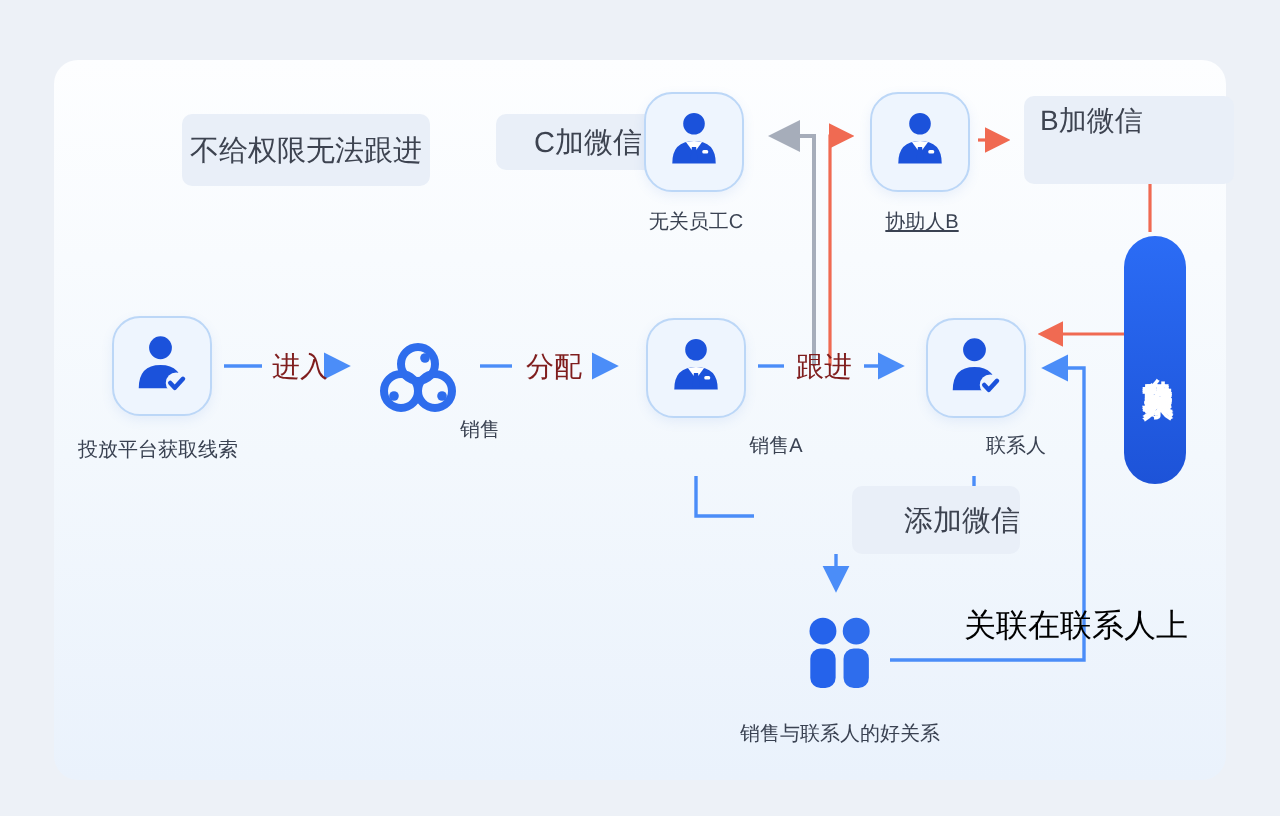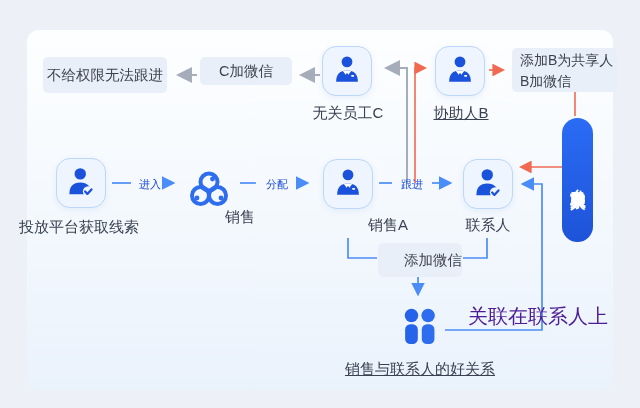--- a/index.html
+++ b/index.html
@@ -1,27 +1,27 @@
 <!DOCTYPE html>
 <html><head>
 <meta charset="utf-8">
 <style>
   html,body{margin:0;padding:0;background:#edf1f7;font-family:"Liberation Sans",sans-serif;}
   #stage{position:relative;width:640px;height:408px;background:#edf1f7;overflow:hidden;}
   #card{position:absolute;left:27px;top:30px;width:586px;height:360px;border-radius:12px;
         background:linear-gradient(180deg,#fdfeff 0%,#f3f8fd 55%,#eaf2fc 100%);}
   #wires{position:absolute;left:0;top:0;width:640px;height:408px;pointer-events:none;}
   .node-box{position:absolute;background:#e9eff8;border-radius:5px;display:flex;align-items:center;justify-content:center;
-            color:#3d4350;font-size:14.5px;white-space:nowrap;}
+            color:#3d4350;font-size:14.5px;white-space:nowrap;margin-left:48px;}
   .icon-sq{position:absolute;width:50px;height:50px;border-radius:14px;background:#eef5fe;border:1px solid #bcd7f7;
            box-sizing:border-box;display:flex;align-items:center;justify-content:center;
            box-shadow:0 2px 6px rgba(80,130,220,0.10);}
-  .node-label{position:absolute;transform:translateX(-50%);color:#3a4252;font-size:15px;white-space:nowrap;text-align:center;}
-  .edge-label{position:absolute;transform:translate(-50%,-50%);color:#1d4ed8;font-size:11px;white-space:nowrap;background:transparent;}
-  .blue-note{position:absolute;transform:translateX(-50%);color:#4c1d95;font-size:20px;font-weight:500;white-space:nowrap;}
+  .node-label{position:absolute;transform:translateX(-50%);color:#3a4252;font-size:10px;white-space:nowrap;text-align:center;}
+  .edge-label{position:absolute;transform:translate(-50%,-50%);color:#7f1d1d;font-size:14px;white-space:nowrap;background:transparent;}
+  .blue-note{position:absolute;transform:translateX(-50%);color:#000000;font-size:16px;font-weight:500;white-space:nowrap;}
   #pill{position:absolute;left:562px;top:118px;width:31px;height:124px;border-radius:16px;
         background:linear-gradient(180deg,#2b6cf5,#1d53d8);color:#ffffff;font-size:15px;font-weight:bold;
         writing-mode:vertical-rl;text-orientation:upright;display:flex;align-items:center;justify-content:center;
         letter-spacing:1px;}
   .share-box{position:absolute;left:512px;top:48px;width:105px;height:44px;background:#e9eff8;border-radius:5px;
              color:#3d4350;font-size:14px;line-height:21px;padding:2px 0 0 8px;box-sizing:border-box;}
   .bare-icon{position:absolute;}
 </style>
 </head>
 <body>
@@ -63,21 +63,20 @@
     <path d="M418,277 V293" stroke="#4b8df8" stroke-width="1.7" fill="none" marker-end="url(#ah-blue)"></path>
   </svg>
 
   <div class="node-box" style="left:43px;top:57px;width:124px;height:36px;">
     <span>不给权限无法跟进</span>
   </div>
   <div class="node-box" style="left:200px;top:57px;width:92px;height:28px;">
     <span>C加微信</span>
   </div>
   <div class="share-box">
-    <div>添加B为共享人</div>
     <div>B加微信</div>
   </div>
 
   <div class="icon-sq" style="left:322px;top:46px;">
     <span>
       <svg width="36" height="36" viewBox="0 0 48 48">
         <circle cx="24" cy="14.5" r="7.2" fill="#1b52db"></circle>
         <path d="M9.5,41 q0,-15 14.5,-15 q14.5,0 14.5,15 z" fill="#1b52db"></path>
         <path d="M18.5,26.5 L24,34 L29.5,26.5 L24,26 z" fill="#ffffff"></path>
         <path d="M22.6,30 h2.8 l1,9 h-4.8 z" fill="#1b52db"></path>
@@ -146,35 +145,35 @@
   <div class="icon-sq" style="left:463px;top:159px;">
     <span>
       <svg width="36" height="36" viewBox="0 0 48 48">
         <circle cx="23" cy="14.5" r="7.6" fill="#1b52db"></circle>
         <path d="M8.5,41.5 q0,-15.5 14.5,-15.5 q14.5,0 14.5,15.5 z" fill="#1b52db"></path>
         <circle cx="33.5" cy="38" r="7" fill="#eef5fe"></circle>
         <path d="M29.5,38 l3,3.2 l5.5,-6" stroke="#1b52db" stroke-width="3" fill="none" stroke-linecap="round" stroke-linejoin="round"></path>
       </svg>
     </span>
   </div>
-  <div class="node-label" style="left:488px;top:216px;">联系人</div>
+  <div class="node-label" style="left:508px;top:216px;">联系人</div>
 
   <div class="edge-label" style="left:150px;top:184px;">进入</div>
   <div class="edge-label" style="left:277px;top:184px;">分配</div>
   <div class="edge-label" style="left:412px;top:184px;">跟进</div>
   <div class="blue-note" style="left:538px;top:303px;">关联在联系人上</div>
 
   <div class="node-box" style="left:378px;top:243px;width:84px;height:34px;justify-content:flex-end;">
     <span>添加微信</span>
   </div>
 
   <div class="bare-icon" style="left:400px;top:306px;">
     <span>
       <svg width="38" height="46" viewBox="0 0 48 58">
         <circle cx="14.5" cy="12" r="8.5" fill="#2563eb"></circle>
         <rect x="6.5" y="23" width="16" height="25" rx="6.5" fill="#2563eb"></rect>
         <circle cx="35.5" cy="12" r="8.5" fill="#2e6ded"></circle>
         <rect x="27.5" y="23" width="16" height="25" rx="6.5" fill="#2e6ded"></rect>
       </svg>
     </span>
   </div>
-  <div class="node-label" style="left:420px;top:360px;text-decoration:underline;">销售与联系人的好关系</div>
+  <div class="node-label" style="left:420px;top:360px;">销售与联系人的好关系</div>
 </div>
 
 </body></html>

